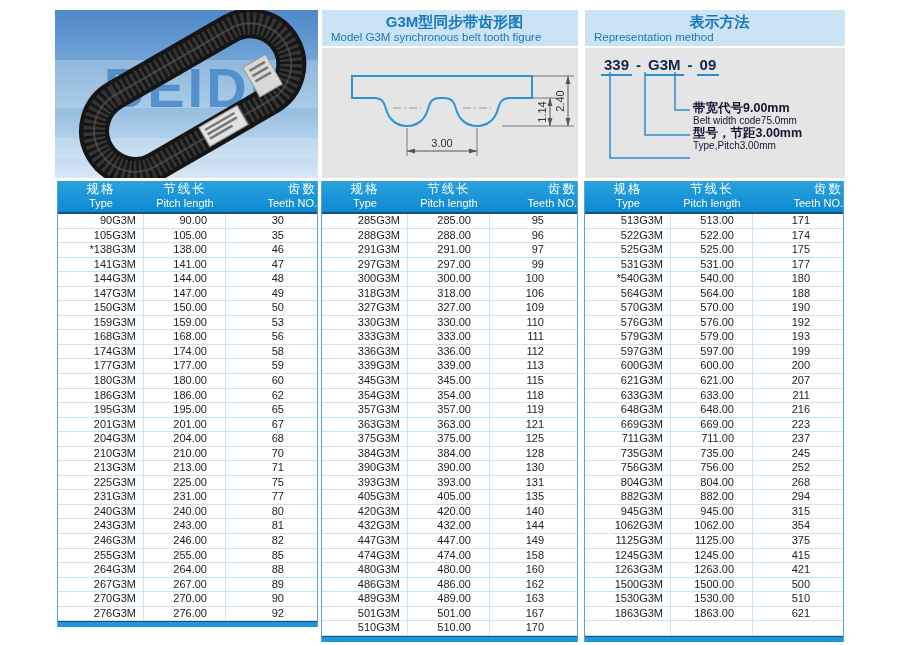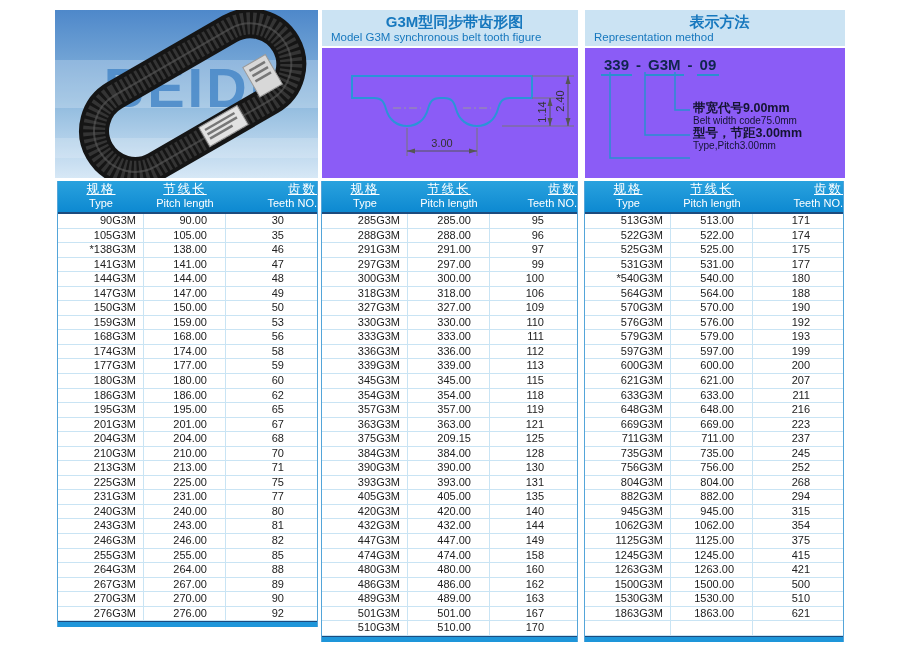--- a/index.html
+++ b/index.html
@@ -6,40 +6,40 @@
   .page{position:relative;width:900px;height:645px;background:#fff;overflow:hidden;
         font-family:"Liberation Sans",sans-serif;}
   
   .photo{position:absolute;left:55px;top:10px;width:263px;height:168px;overflow:hidden;}
   .panel{position:absolute;top:10px;height:168px;}
   .panel.mid{left:322px;width:256px;}
   .panel.right{left:585px;width:260px;}
   .panel-title{height:36px;background:#cbe3f3;box-sizing:border-box;padding:3px 0 0 9px;}
   .pt-zh{font-size:15px;font-weight:bold;color:#1778be;line-height:18px;text-align:center;}
   .pt-en{font-size:11.5px;color:#1778be;line-height:13px;}
-  .panel-body{position:relative;height:130px;margin-top:2px;background:#8b5cf6;}
+  .panel-body{position:relative;height:130px;margin-top:2px;background:#e5e5e5;}
   
   .code-row{position:absolute;left:16px;top:8px;display:flex;align-items:flex-start;
             font-size:15px;font-weight:bold;color:#10254d;}
   .code-part{border-bottom:2px solid #2a8fd0;padding:0 3px 1px 3px;}
   .code-dash{margin:0 4px;}
   .conn{position:absolute;left:0;top:0;}
   .lbl{position:absolute;left:108px;white-space:nowrap;}
   .lbl-zh{font-size:12.5px;font-weight:bold;color:#141432;line-height:13px;}
   .lbl-en{font-size:10px;color:#141432;line-height:11px;}
   
   .btable{position:absolute;top:181px;box-sizing:border-box;background:#fff;
           border-left:1px solid #54a5d9;border-right:1px solid #54a5d9;}
   .t0{left:57px;width:261px;}
   .t1{left:321px;width:257px;}
   .t2{left:584px;width:260px;}
   .thead{display:flex;height:31px;background:linear-gradient(#2aa2de,#0d89d1);
          border-bottom:2px solid #1c4b7e;color:#fff;}
   .th{box-sizing:border-box;text-align:center;padding-top:1px;}
-  .th .h-zh{font-size:12.5px;line-height:15px;letter-spacing:2px;text-decoration:underline;}
+  .th .h-zh{font-size:12.5px;line-height:15px;letter-spacing:2px;}
   .th .h-en{font-size:11px;line-height:12px;}
   .th.c0{width:86px;} .th.c1{width:82px;} .th.c2{flex:1;text-align:right;}
   .trow{display:flex;height:14.55px;box-sizing:border-box;border-bottom:1px solid #c9e4f4;}
   .tcell{box-sizing:border-box;font-size:11px;line-height:13.5px;color:#222;
          text-align:right;border-right:1px solid #c9e4f4;}
   .tcell.c0{width:86px;padding-right:7px;}
   .tcell.c1{width:82px;padding-right:18px;}
   .tcell.c2{flex:1;padding-right:33px;border-right:none;}
   .tbottom{height:5px;border-top:1px solid #1c4b7e;background:#1e96da;}
 </style>
@@ -395,21 +395,21 @@
           <span class="tcell c1">357.00</span>
           <span class="tcell c2">119</span>
         </div>
         <div class="trow">
           <span class="tcell c0">363G3M</span>
           <span class="tcell c1">363.00</span>
           <span class="tcell c2">121</span>
         </div>
         <div class="trow">
           <span class="tcell c0">375G3M</span>
-          <span class="tcell c1">209.15</span>
+          <span class="tcell c1">375.00</span>
           <span class="tcell c2">125</span>
         </div>
         <div class="trow">
           <span class="tcell c0">384G3M</span>
           <span class="tcell c1">384.00</span>
           <span class="tcell c2">128</span>
         </div>
         <div class="trow">
           <span class="tcell c0">390G3M</span>
           <span class="tcell c1">390.00</span>

